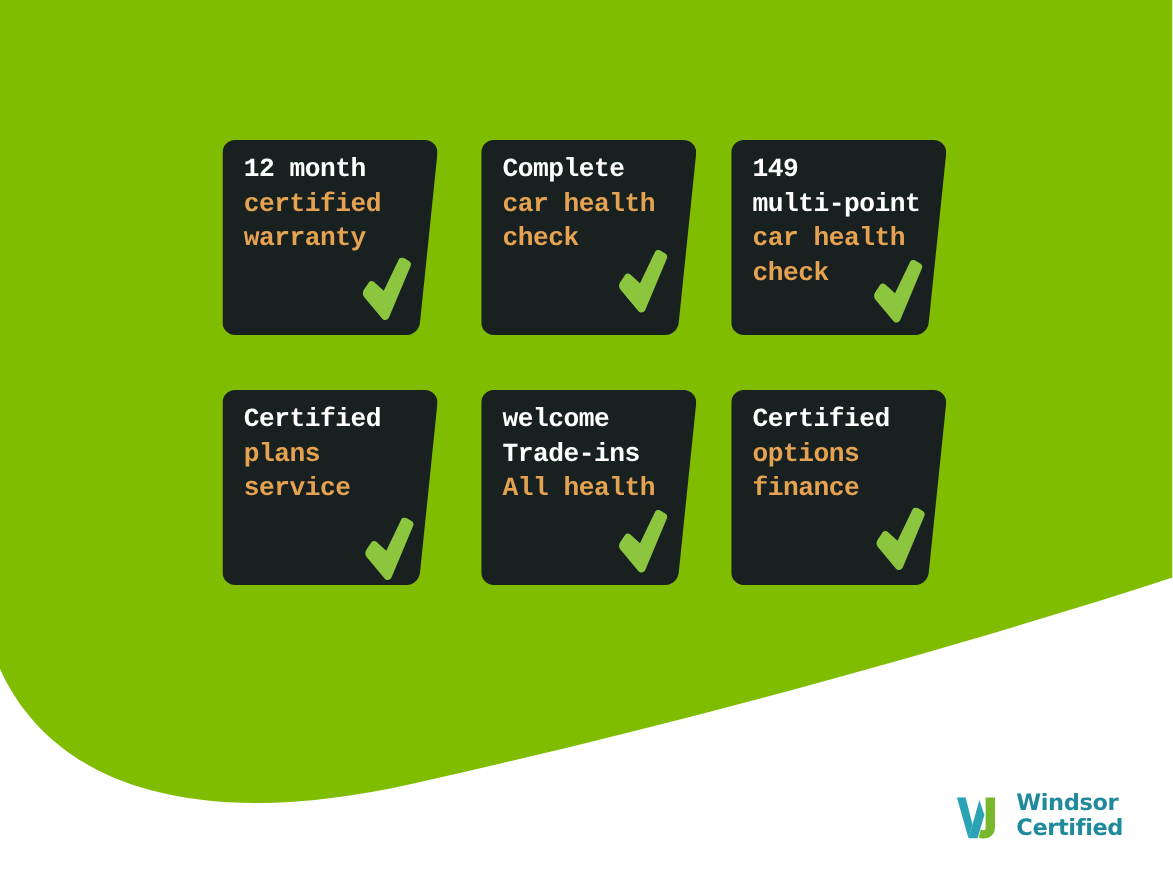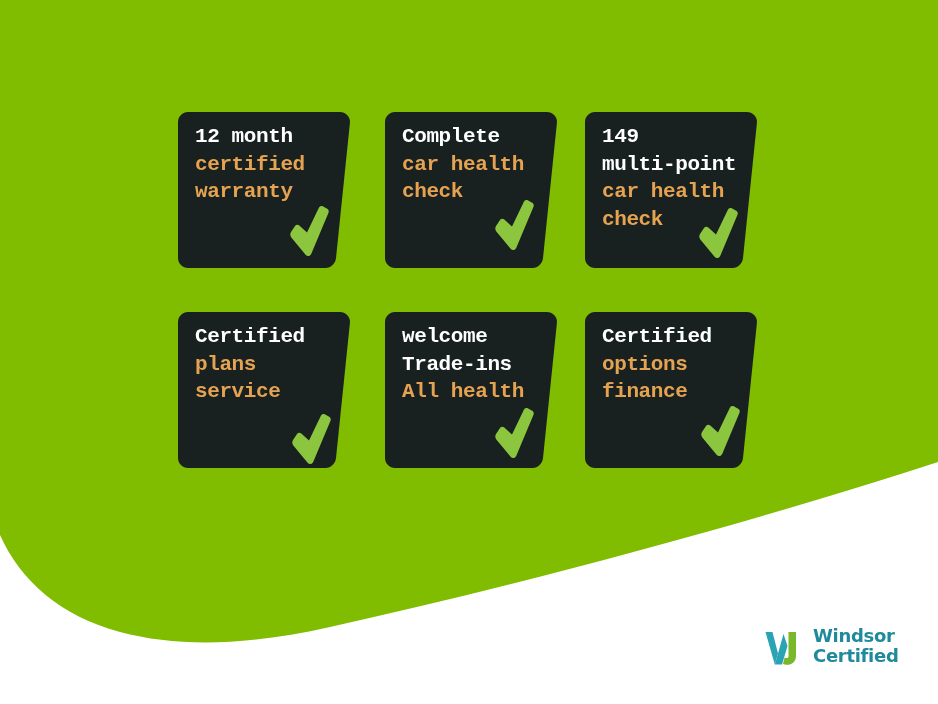--- a/index.html
+++ b/index.html
@@ -105,20 +105,21 @@
   #card-5 { left: 407px; top: 200px; }
 
   
   .logo {
     position: absolute;
     left: 762px;
     top: 626px;
     width: 160px;
     height: 54px;
     display: flex;
+    align-items: center;
     gap: 9px;
   }
   .logo-mark {
     width: 42px;
     height: 42px;
     flex: 0 0 auto;
   }
   .logo-text {
     font-family: "DejaVu Sans", sans-serif;
     color: #1f8a9b;

